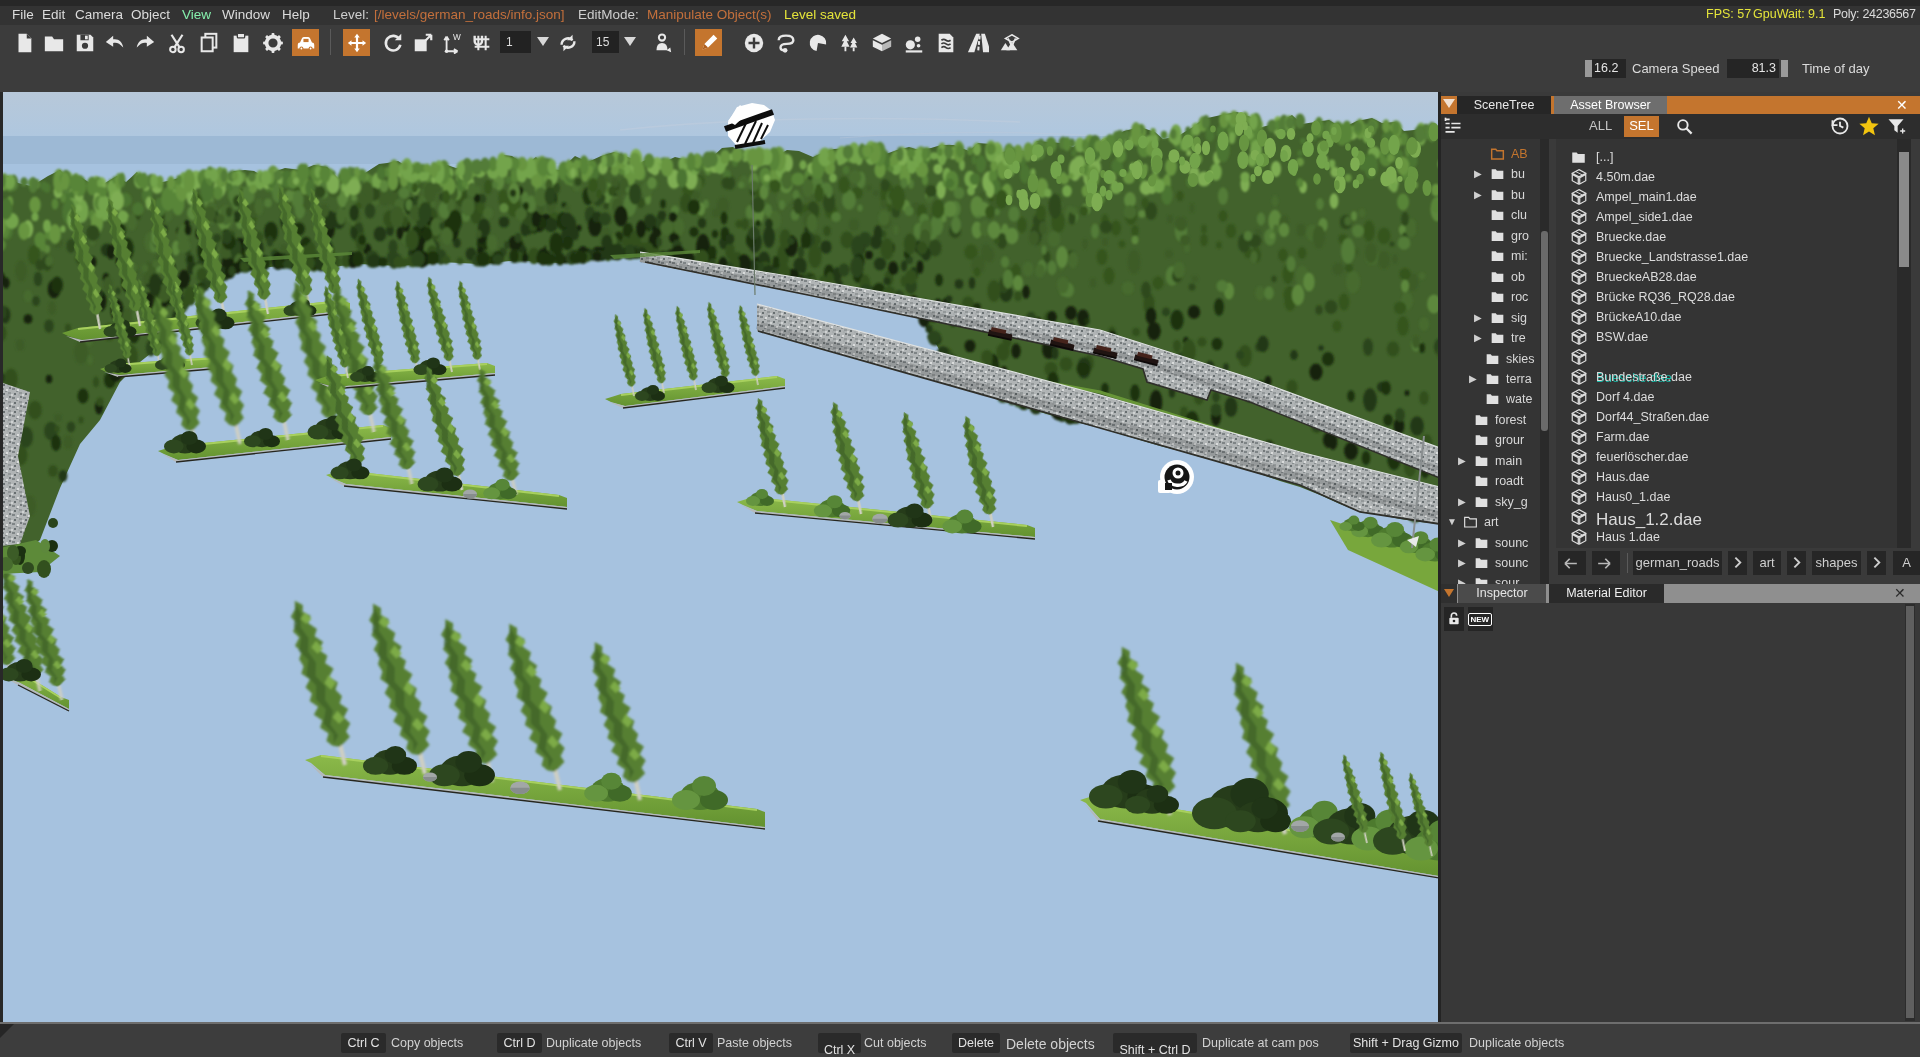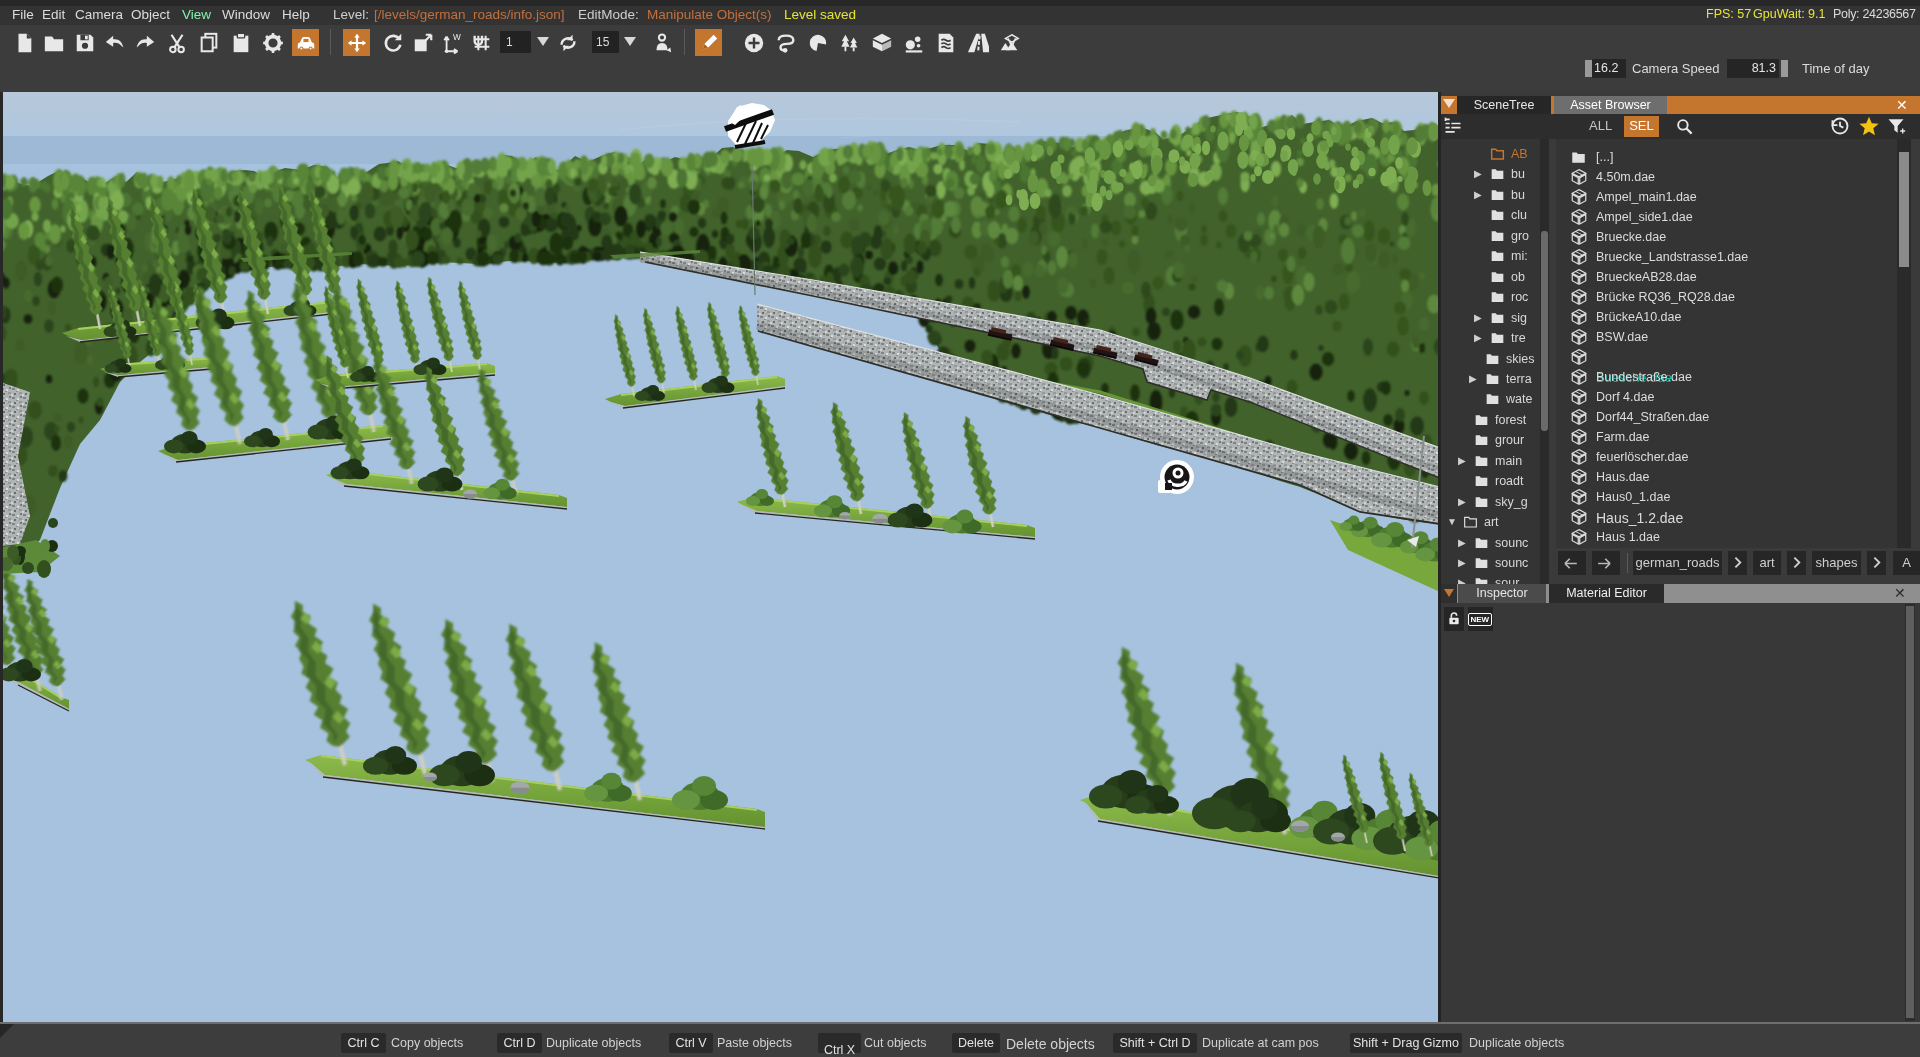--- a/index.html
+++ b/index.html
@@ -2818,21 +2818,21 @@
 <span class="txt" style="left:1596px;top:470px;font-size:12.5px;color:#dcdcdc">Haus.dae</span>
 <svg class="abs" style="left:1570px;top:488px" width="18" height="18" viewBox="0 0 24 24">
     <path d="M12 2.2 L21 7 L12 11.8 L3 7 Z M3 8.6 L11 13 V21.4 L3 17 Z M21 8.6 L13 13 V21.4 L21 17 Z" fill="none" stroke="#dcdcdc" stroke-width="1.6"></path>
     <path d="M7.5 4.7 L16.5 9.3 M12 11.8 V21" stroke="#dcdcdc" stroke-width="1.2"></path>
   </svg>
 <span class="txt" style="left:1596px;top:490px;font-size:12.5px;color:#dcdcdc">Haus0_1.dae</span>
 <svg class="abs" style="left:1570px;top:508px" width="18" height="18" viewBox="0 0 24 24">
     <path d="M12 2.2 L21 7 L12 11.8 L3 7 Z M3 8.6 L11 13 V21.4 L3 17 Z M21 8.6 L13 13 V21.4 L21 17 Z" fill="none" stroke="#dcdcdc" stroke-width="1.6"></path>
     <path d="M7.5 4.7 L16.5 9.3 M12 11.8 V21" stroke="#dcdcdc" stroke-width="1.2"></path>
   </svg>
-<span class="txt" style="left:1596px;top:510px;font-size:14px;color:#dcdcdc">Haus_1.2.dae</span>
+<span class="txt" style="left:1596px;top:510px;font-size:17px;color:#dcdcdc">Haus_1.2.dae</span>
 <svg class="abs" style="left:1570px;top:528px" width="18" height="18" viewBox="0 0 24 24">
     <path d="M12 2.2 L21 7 L12 11.8 L3 7 Z M3 8.6 L11 13 V21.4 L3 17 Z M21 8.6 L13 13 V21.4 L21 17 Z" fill="none" stroke="#dcdcdc" stroke-width="1.6"></path>
     <path d="M7.5 4.7 L16.5 9.3 M12 11.8 V21" stroke="#dcdcdc" stroke-width="1.2"></path>
   </svg>
 <span class="txt" style="left:1596px;top:530px;font-size:12.5px;color:#dcdcdc">Haus 1.dae</span>
 <div class="abs" style="left:1897px;top:139px;width:14px;height:409px;background:#2a2a2a"></div>
 <div class="abs" style="left:1899px;top:152px;width:10px;height:115px;background:#8a8a8a"></div>
 <div class="abs" style="left:1558px;top:551px;width:28px;height:24px;background:#262626;padding:3px 0 0 3px"><svg width="19" height="19" viewBox="0 0 24 24">
       <path d="M20 12 H5 M5 12 l6-6 M5 12 l6 6" stroke="#b9b9b9" stroke-width="2.2" fill="none"></path>
     </svg></div>
@@ -2876,15 +2876,15 @@
 <div class="abs" style="left:341px;top:1033px;width:45px;height:20px;background:#2a2a2a;color:#e2e2e2;font-size:12.5px;text-align:center;padding-top:3px;border-radius:2px">Ctrl C</div>
 <span class="txt" style="left:391px;top:1036px;font-size:12.5px;color:#d2d2d2">Copy objects</span>
 <div class="abs" style="left:497px;top:1033px;width:45px;height:20px;background:#2a2a2a;color:#e2e2e2;font-size:12.5px;text-align:center;padding-top:3px;border-radius:2px">Ctrl D</div>
 <span class="txt" style="left:546px;top:1036px;font-size:12.5px;color:#d2d2d2">Duplicate objects</span>
 <div class="abs" style="left:669px;top:1033px;width:44px;height:20px;background:#2a2a2a;color:#e2e2e2;font-size:12.5px;text-align:center;padding-top:3px;border-radius:2px">Ctrl V</div>
 <span class="txt" style="left:717px;top:1036px;font-size:12.5px;color:#d2d2d2">Paste objects</span>
 <div class="abs" style="left:818px;top:1033px;width:43px;height:20px;background:#2a2a2a;color:#e2e2e2;font-size:12.5px;text-align:center;padding-top:10px;border-radius:2px">Ctrl X</div>
 <span class="txt" style="left:864px;top:1036px;font-size:12.5px;color:#d2d2d2">Cut objects</span>
 <div class="abs" style="left:952px;top:1033px;width:48px;height:20px;background:#2a2a2a;color:#e2e2e2;font-size:12.5px;text-align:center;padding-top:3px;border-radius:2px">Delete</div>
 <span class="txt" style="left:1006px;top:1036px;font-size:14px;color:#d2d2d2">Delete objects</span>
-<div class="abs" style="left:1113px;top:1033px;width:84px;height:20px;background:#2a2a2a;color:#e2e2e2;font-size:12.5px;text-align:center;padding-top:3px;border-radius:2px">Shift + Ctrl D</div>
+<div class="abs" style="left:1113px;top:1033px;width:84px;height:20px;background:#2a2a2a;color:#e2e2e2;font-size:12.5px;text-align:center;padding-top:10px;border-radius:2px">Shift + Ctrl D</div>
 <span class="txt" style="left:1202px;top:1036px;font-size:12.5px;color:#d2d2d2">Duplicate at cam pos</span>
 <div class="abs" style="left:1350px;top:1033px;width:112px;height:20px;background:#2a2a2a;color:#e2e2e2;font-size:12.5px;text-align:center;padding-top:3px;border-radius:2px">Shift + Drag Gizmo</div>
 <span class="txt" style="left:1469px;top:1036px;font-size:12.5px;color:#d2d2d2">Duplicate objects</span>
 </body></html>

